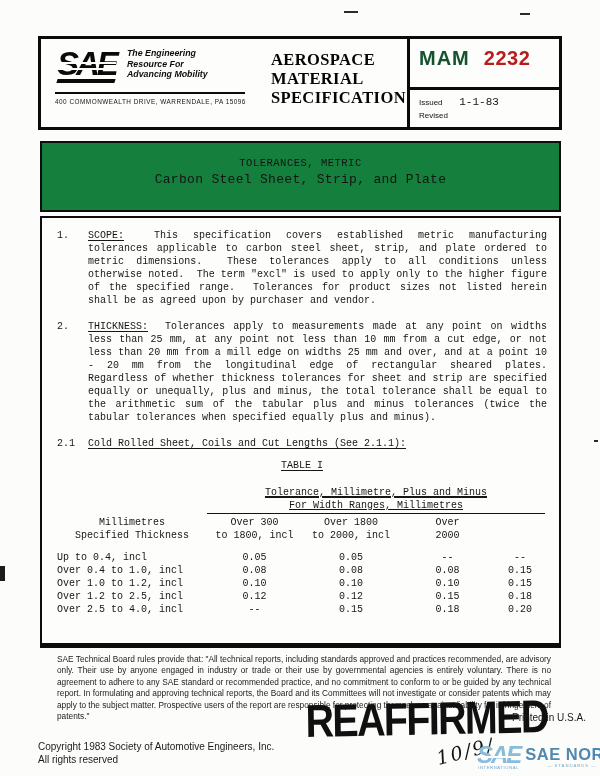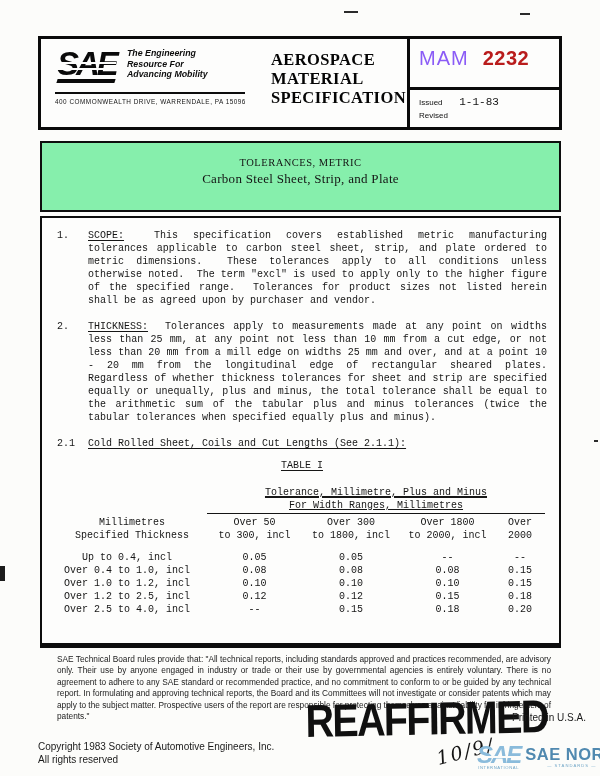--- a/index.html
+++ b/index.html
@@ -15,52 +15,52 @@
   .sae-word::before,.sae-word::after{content:"";position:absolute;left:-3px;right:0;height:2.4px;background:#fdfdfc;}
   .sae-word::before{top:13px;} .sae-word::after{top:19px;}
   .sae-underbar{width:58px;height:4px;background:#0a0a0a;margin-top:0px;transform:skewX(-18deg);}
   .tagline{left:86px;top:9px;font-size:8.8px;font-weight:bold;font-style:italic;line-height:10.5px;color:#0d0d0d;}
   .hdr-rule{left:14px;top:53px;width:190px;height:1.5px;background:#0c0c0c;}
   .address{left:14px;top:59px;font-size:6.4px;letter-spacing:0.5px;color:#141414;white-space:nowrap;}
   .doc-type{right:153px;top:11px;font-size:16.5px;font-weight:bold;line-height:19px;
             letter-spacing:0.4px;color:#050505;font-family:Liberation Serif, serif;}
   .vdiv{left:366px;top:0;bottom:0;width:3px;background:#0a0a0a;}
   .mam-row{left:378px;top:8px;display:flex;align-items:baseline;gap:14px;}
-  .mam-prefix{font-size:20px;font-weight:normal;letter-spacing:1px;color:#8b5cf6;}
+  .mam-prefix{font-size:20px;font-weight:bold;letter-spacing:1px;color:#14532d;}
   .mam-number{font-size:20px;font-weight:900;letter-spacing:0.5px;color:#b91c1c;}
   .hdiv{left:366px;right:0;top:48px;height:3px;background:#0a0a0a;}
   .issued-row{left:378px;top:57px;font-size:8px;color:#111;}
   .issued-row .lbl{display:inline-block;width:38px;}
   .issued-row .val{font-family:"Liberation Mono",monospace;font-size:11px;}
   .revised-row{left:378px;top:72px;font-size:8px;color:#111;}
 
   
-  .title-box{left:40px;top:141px;width:517px;height:67px;border:2px solid #0e0e0e;background:#86efac;
-             font-family:Liberation Serif, serif;text-align:center;}
+  .title-box{left:40px;top:141px;width:517px;height:67px;border:2px solid #0e0e0e;background:#15803d;
+             font-family:Liberation Mono, monospace;text-align:center;}
   .title-l1{margin-top:14px;font-size:10.5px;letter-spacing:0.5px;color:#141414;}
   .title-l2{margin-top:3px;font-size:13px;letter-spacing:0.3px;color:#141414;}
 
   
   .body-box{left:40px;top:216px;width:517px;height:425px;border:2px solid #0d0d0d;border-bottom-width:5px;
             background:#fdfdfc;font-family:"Liberation Mono",monospace;font-size:10px;line-height:13px;color:#161616;}
   .body-inner{padding:11px 12px 0 15px;}
   .para{display:flex;margin-bottom:13px;}
   .pnum{width:31px;flex:none;}
   .ptext{flex:1;white-space:pre-wrap;text-align:justify;}
   .u{text-decoration:underline;text-underline-offset:2px;}
 
   
   .tbl{margin-top:9px;}
   .tbl-caption{text-align:center;margin-bottom:14px;}
   .tgrid{display:grid;grid-template-columns:150px 95px 98px 95px 50px;}
   .tg-span{grid-column:2 / 6;text-align:center;text-decoration:underline;}
   .tg-span.line2{border-bottom:1.5px solid #141414;padding-bottom:1px;}
   .tg-head{text-align:center;margin-top:2px;}
   .t-spacer{grid-column:1 / 6;height:9px;}
-  .t-label{text-align:center;padding-right:10px;}
+  .t-label{text-align:left;padding-right:10px;}
   .t-val{text-align:center;}
 
   
   .disclaimer{left:57px;top:654px;width:494px;font-size:8.3px;line-height:11.4px;color:#1c1c1c;text-align:justify;}
   .copyright{left:38px;top:740px;font-size:10px;line-height:13px;color:#1a1a1a;}
   .stamp{left:305px;top:694px;font-size:46px;font-weight:900;letter-spacing:-2px;color:#101010;
          transform:scaleX(0.86) rotate(-1deg);transform-origin:left top;white-space:nowrap;}
   .printed{left:512px;top:712px;font-size:10px;color:#1a1a1a;}
   .handwritten{left:436px;top:740px;font-family:"DejaVu Serif",serif;font-style:italic;font-size:19px;
                color:#141414;transform:rotate(-14deg);letter-spacing:2px;}
@@ -143,24 +143,20 @@
         <div></div>
         <div class="tg-span"><span class="u">Tolerance, Millimetre, Plus and Minus</span></div>
         <div></div>
         <div class="tg-span line2">For Width Ranges, Millimetres</div>
 
         <div class="tg-head">
           <div>Millimetres</div>
           <div>Specified Thickness</div>
         </div>
         <div class="tg-head">
-          <div>Over 50</div>
-          <div>to 300, incl</div>
-        </div>
-        <div class="tg-head">
           <div>Over 300</div>
           <div>to 1800, incl</div>
         </div>
         <div class="tg-head">
           <div>Over 1800</div>
           <div>to 2000, incl</div>
         </div>
         <div class="tg-head">
           <div>Over</div>
           <div>2000</div>

